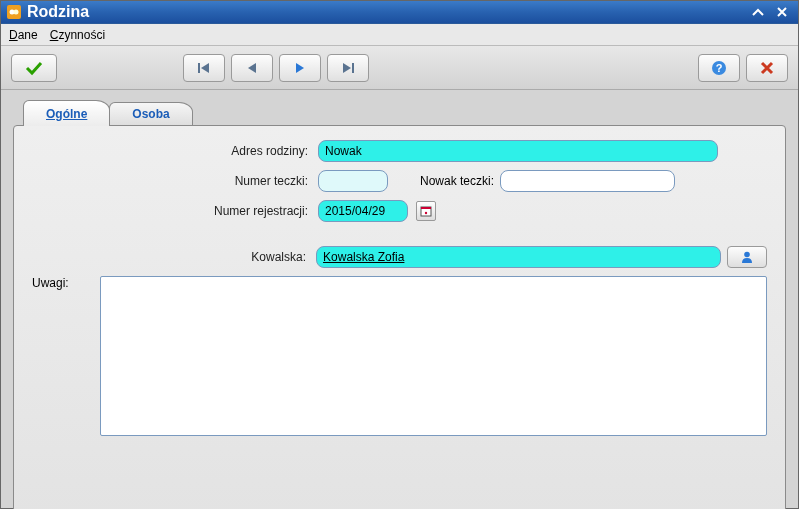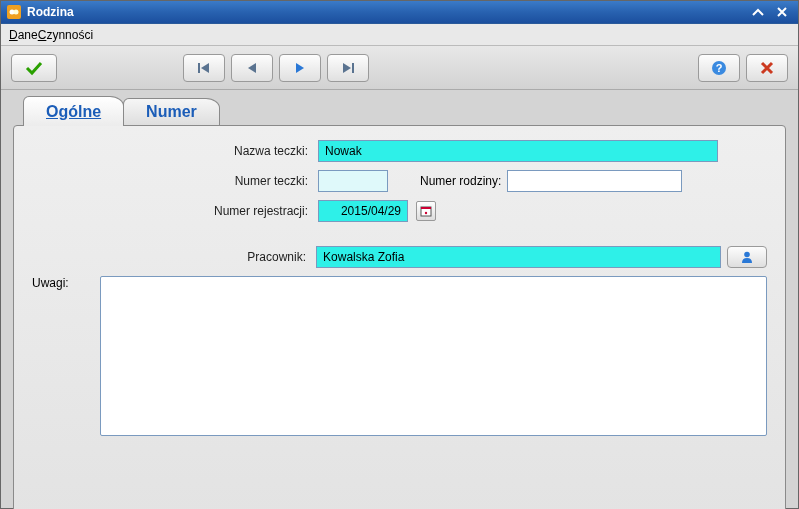--- a/index.html
+++ b/index.html
@@ -3,29 +3,29 @@
 <meta charset="utf-8">
 <style>
   * { box-sizing: border-box; margin: 0; padding: 0; }
   body { font-family: Tahoma, Arial, sans-serif; font-size: 12px; background: #d9d9d9; }
   
   .window { width: 799px; height: 509px; background: #d4d4d4; border: 1px solid #666; position: relative; }
   
   .titlebar {
     height: 23px;
     background: linear-gradient(to bottom, #3b7bc8 0%, #2862b0 50%, #1b4f9e 100%);
-    display: flex; align-items: center; padding: 0 6px; color: #fff; font-size: 12px; font-weight: bold;
+    display: flex; align-items: center; padding: 0 6px; color: #fff; font-size: 16px; font-weight: bold;
     border-bottom: 1px solid #2a5a9a;
   }
   .titlebar .app-icon { width: 14px; height: 14px; background: #f0a020; border-radius: 2px; margin-right: 6px; display:flex; align-items:center; justify-content:center; font-size:9px;}
   .titlebar .spacer { flex: 1; }
   .titlebar .win-btn { width: 20px; height: 16px; margin-left: 4px; display:flex; align-items:center; justify-content:center; cursor:pointer; }
   
   .menubar {
-    height: 22px; background: #e9e9e9; border-bottom: 1px solid #bbb; display:flex; align-items:center; padding: 0 8px; 
+    height: 22px; background: #e9e9e9; border-bottom: 1px solid #bbb; display:flex; align-items:center; padding: 0 8px; gap: 12px;
   }
   .menubar span { cursor: pointer; }
   .underline { text-decoration: underline; text-underline-offset: 1px; }
   
   .toolbar {
     height: 44px; background: linear-gradient(to bottom, #e8e8e8, #d2d2d2);
     border-bottom: 1px solid #aaa; display:flex; align-items:center; padding: 0 10px; gap: 6px;
   }
   .toolbar .tspacer { flex:1; }
   .tool-btn {
@@ -39,37 +39,37 @@
   .content {
     padding: 10px 12px 12px 12px;
   }
   
   .tabstrip { display:flex; align-items:flex-end; height: 26px; position:relative; margin-left: 10px;}
   .tab {
     padding: 4px 22px 5px 22px; border: 1px solid #8a8a8a; border-bottom: none;
     background: linear-gradient(to bottom, #f6f6f6, #ddd);
     border-top-left-radius: 6px; border-top-right-radius: 14px 10px;
     margin-right: -1px; color: #1b5db8; font-weight: bold; cursor:pointer; position:relative; z-index:1;
-    font-size: 16px;
+    font-size: 12px;
   }
   .tab.active {
     background: linear-gradient(to bottom, #ffffff, #ececec);
     color: #1b5db8; text-decoration: underline; z-index: 3; padding-top:6px;
   }
   
   .panel {
     border: 1px solid #8a8a8a; border-radius: 4px; background: linear-gradient(to bottom, #efefef 0%, #e3e3e3 100%);
     padding: 14px 18px; margin-top: -1px; position:relative; z-index:2;
     height: 390px; display:flex; flex-direction:column; gap: 8px;
   }
   
   .form-row { display:flex; align-items:center; gap: 6px; }
   .form-label { width: 280px; text-align: right; padding-right: 4px; color:#222; }
   input[type=text].field, input.field {
-    height: 22px; border: 1px solid #7a9abf; border-radius: 0; padding: 2px 6px;
+    height: 22px; border: 1px solid #7a9abf; border-radius: 8px; padding: 2px 6px;
     background: #fff; font-family: inherit; font-size: 12px;
   }
   .cyan { background: #2ef0e8 !important; }
   .palecyan { background: #dff9fa !important; }
   textarea.field {
     border: 1px solid #7a9abf; border-radius: 2px; padding: 4px 6px; background:#fff; font-family:inherit; font-size:12px; resize:none;
   }
   .icon-btn {
     width: 40px; height: 22px; border: 1px solid #9a9a9a; border-radius: 4px;
     background: linear-gradient(to bottom, #fdfdfd, #dedede);
@@ -159,55 +159,55 @@
     <div class="tool-btn small">
       <svg width="16" height="16" viewBox="0 0 16 16">
           <path d="M3 3 L13 13 M13 3 L3 13" class="ic-close-red"></path>
         </svg>
     </div>
   </div>
 
   <div class="content">
     <div class="tabstrip">
       <div class="tab active">Ogólne</div>
-      <div class="tab">Numer</div>
+      <div class="tab">Osoba</div>
     </div>
 
     <div class="panel">
 
       <div class="form-row">
-        <div class="form-label">Nazwa teczki:</div>
+        <div class="form-label">Adres rodziny:</div>
         <input type="text" class="field cyan" style="width: 400px;" value="Nowak">
       </div>
 
       <div class="form-row">
         <div class="form-label">Numer teczki:</div>
         <input type="text" class="field palecyan" style="width: 70px;" value="">
         <div style="width:20px"></div>
-        <div>Numer rodziny:</div>
+        <div>Nowak teczki:</div>
         <input type="text" class="field" style="width: 175px;" value="">
       </div>
 
       <div class="form-row">
         <div class="form-label">Numer rejestracji:</div>
-        <input type="text" class="field cyan" style="width: 90px; text-align: right;" value="2015/04/29">
+        <input type="text" class="field cyan" style="width: 90px;" value="2015/04/29">
         <div class="date-btn">
           <svg width="12" height="12" viewBox="0 0 12 12">
               <rect x="1" y="2" width="10" height="9" fill="#fff" stroke="#555"></rect>
               <rect x="1" y="2" width="10" height="2" fill="#c03"></rect>
               <circle cx="6" cy="8" r="1.2" fill="#c03"></circle>
             </svg>
         </div>
       </div>
 
       <div style="height:8px"></div>
 
       <div class="form-row">
-        <div class="form-label">Pracownik:</div>
-        <input type="text" class="field cyan" style="width: 408px;" value="Kowalska Zofia">
+        <div class="form-label">Kowalska:</div>
+        <input type="text" class="field cyan" style="width: 408px; text-decoration: underline;" value="Kowalska Zofia">
         <div class="icon-btn">
           <svg width="14" height="14" viewBox="0 0 14 14">
               <circle cx="7" cy="4.5" r="2.8" class="ic-person"></circle>
               <path d="M2 13 Q2 8 7 8 Q12 8 12 13 Z" class="ic-person"></path>
             </svg>
         </div>
       </div>
 
 
       <div class="form-row" style="align-items:flex-start; flex:1;">

